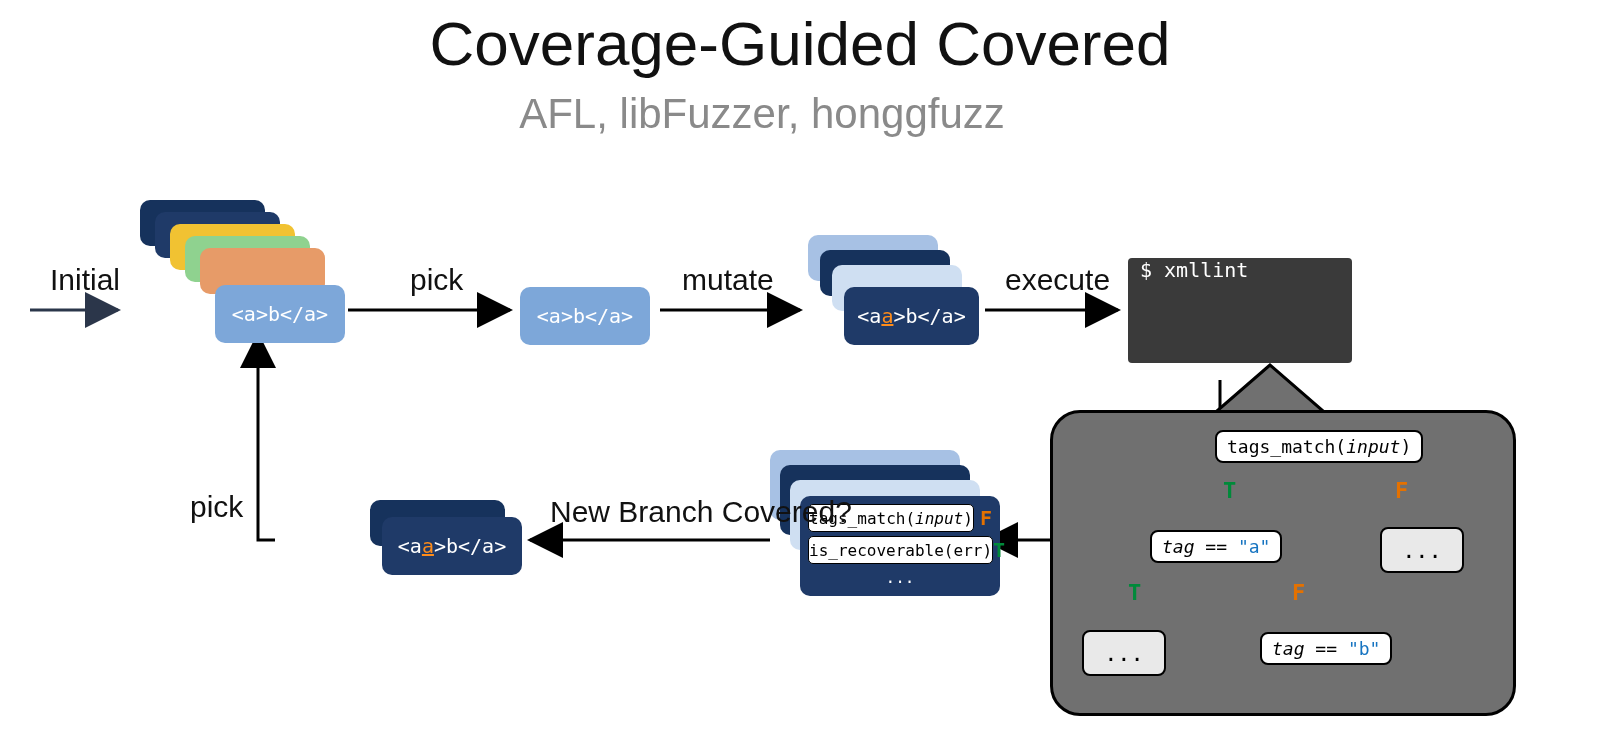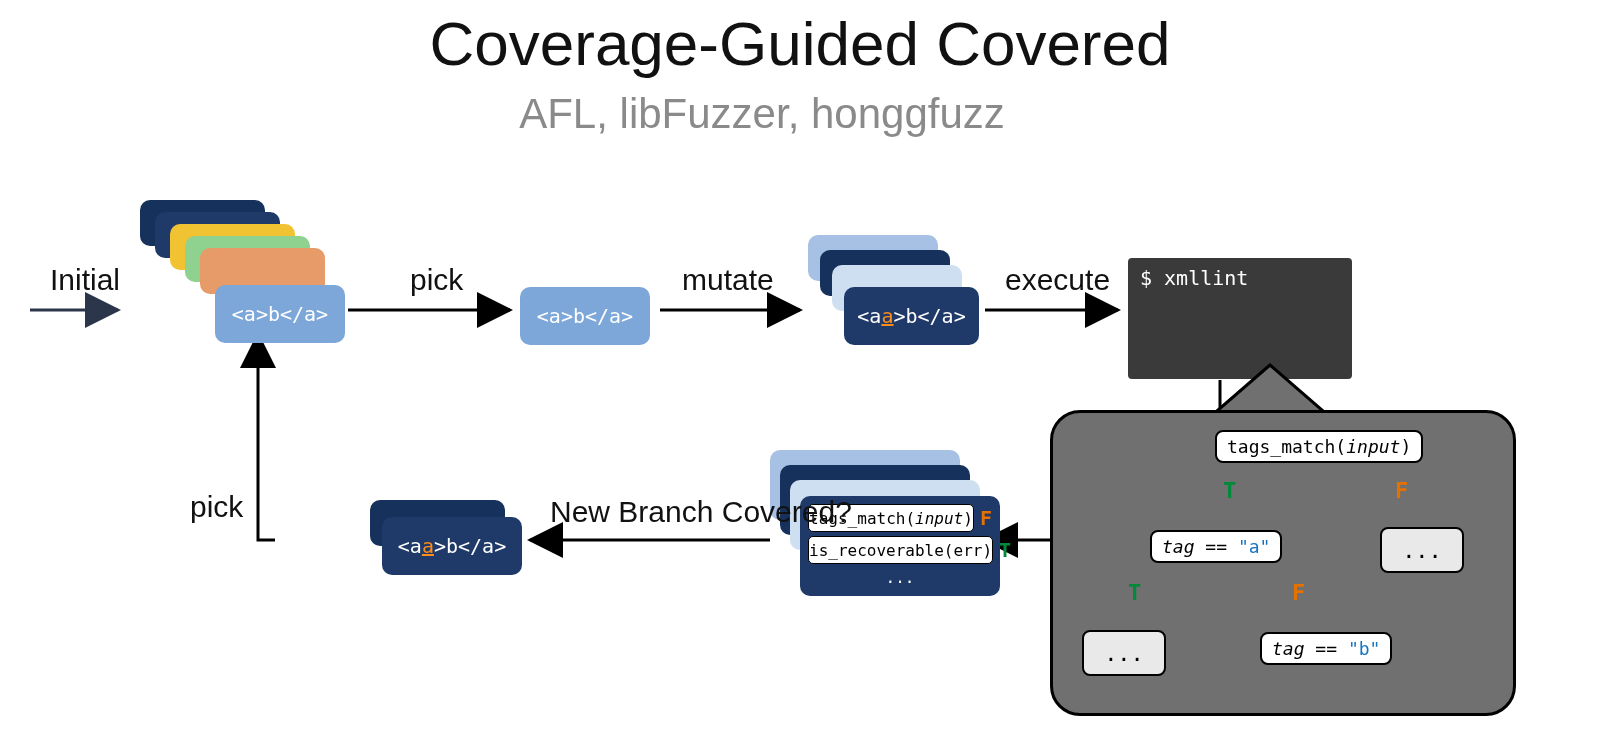--- a/index.html
+++ b/index.html
@@ -2,21 +2,21 @@
 <html><head>
 <meta charset="utf-8">
 <style>
   html,body{margin:0;padding:0;width:1600px;height:733px;background:#fff;font-family:"Segoe UI","Helvetica Neue",Arial,sans-serif;overflow:hidden}
   .abs{position:absolute}
   .title{width:1600px;text-align:center;top:8px;font-size:62px;color:#111;font-weight:400}
   .subtitle{width:1524px;text-align:center;top:90px;font-size:42px;color:#8a8a8a;font-weight:400}
   .lbl{font-size:30px;color:#111}
   .seed{width:130px;height:58px;border-radius:10px;display:flex;align-items:center;justify-content:center;color:#fff;font-family:"Consolas","Menlo",monospace;font-size:20px}
   .seed.lb{background:#7da7d9}
-  .term{background:#3a3a3a;color:#fff;border-radius:4px;padding:8px 12px;font-family:"Consolas","Menlo",monospace;font-size:20px}
+  .term{background:#3a3a3a;color:#fff;border-radius:4px;padding:0 12px;font-family:"Consolas","Menlo",monospace;font-size:20px}
   .tip{background:#707070;border:3px solid #000;border-radius:30px}
   .node{background:#fff;border:2px solid #000;border-radius:8px;font-family:"Consolas","Menlo",monospace;font-size:18px;display:flex;align-items:center;justify-content:center;padding:4px 10px}
   .nodeg{background:#e9e9e9;border:2px solid #000;border-radius:8px;font-family:"Consolas","Menlo",monospace;font-size:22px;display:flex;align-items:center;justify-content:center}
   .tcol{color:#008a3a;font-weight:700;font-family:"Consolas","Menlo",monospace;font-size:22px}
   .fcol{color:#e47100;font-weight:700;font-family:"Consolas","Menlo",monospace;font-size:22px}
   .arrow-line{stroke:#000;stroke-width:3;fill:none}
   .arrow-head{fill:#000}
   .thin-line{stroke:#2b364a;stroke-width:3;fill:none}
   .thin-head{fill:#2b364a}
   .pillrow{background:#fff;border:1px solid #000;border-radius:5px;color:#000;font-family:"Consolas","Menlo",monospace;font-size:16px;display:flex;align-items:center;justify-content:center;height:26px}
@@ -124,21 +124,21 @@
   <div class="s" style="left:0;top:0;width:190px;height:70px;background:#a7c1e4"></div>
   <div class="s" style="left:10px;top:15px;width:190px;height:70px;background:#16325c"></div>
   <div class="s" style="left:20px;top:30px;width:190px;height:70px;background:#cfdff2"></div>
   <div class="s" style="left:30px;top:46px;width:200px;height:100px;background:#1f3a68;border-radius:10px;padding:8px;box-sizing:border-box">
      <div style="display:flex;align-items:center;gap:6px;margin-bottom:4px">
        <div class="pillrow" style="flex:1">
          <span><span>tags_match(</span><i>input</i><span>)</span></span>
        </div>
        <span class="fcol" style="font-size:20px">F</span>
      </div>
-     <div style="display:flex;align-items:center;gap:6px">
+     <div style="display:flex;align-items:center;">
        <div class="pillrow" style="flex:1">is_recoverable(err)</div>
        <span class="tcol" style="font-size:20px">T</span>
      </div>
      <div style="text-align:center;color:#fff;font-family:Consolas,Menlo,monospace;font-size:16px;margin-top:4px">...</div>
   </div>
 </div>
 
 <div class="abs lbl" style="left:550px;top:495px">New Branch Covered?</div>
 
 <div class="abs stack" style="left:370px;top:500px;width:180px;height:80px">

